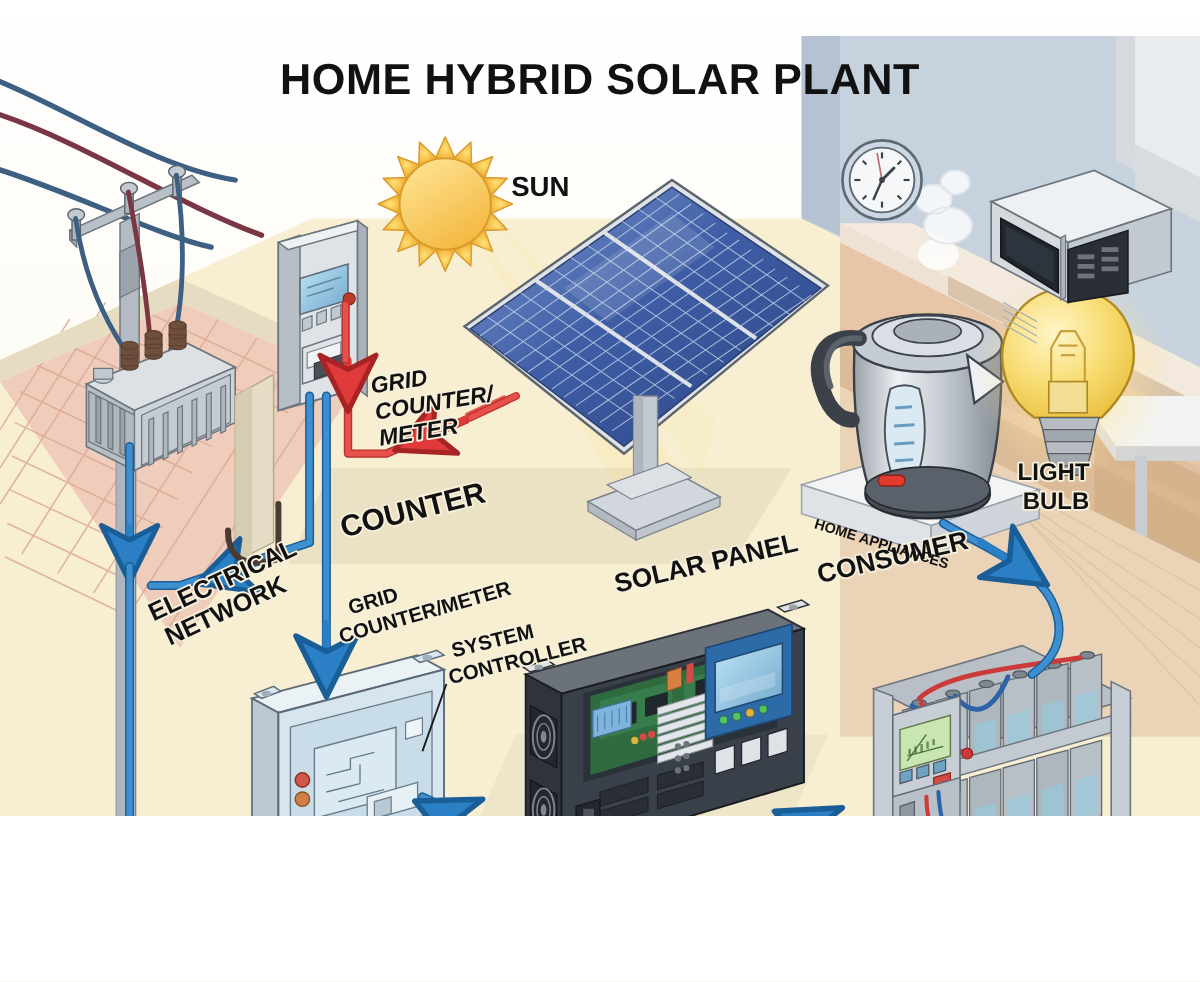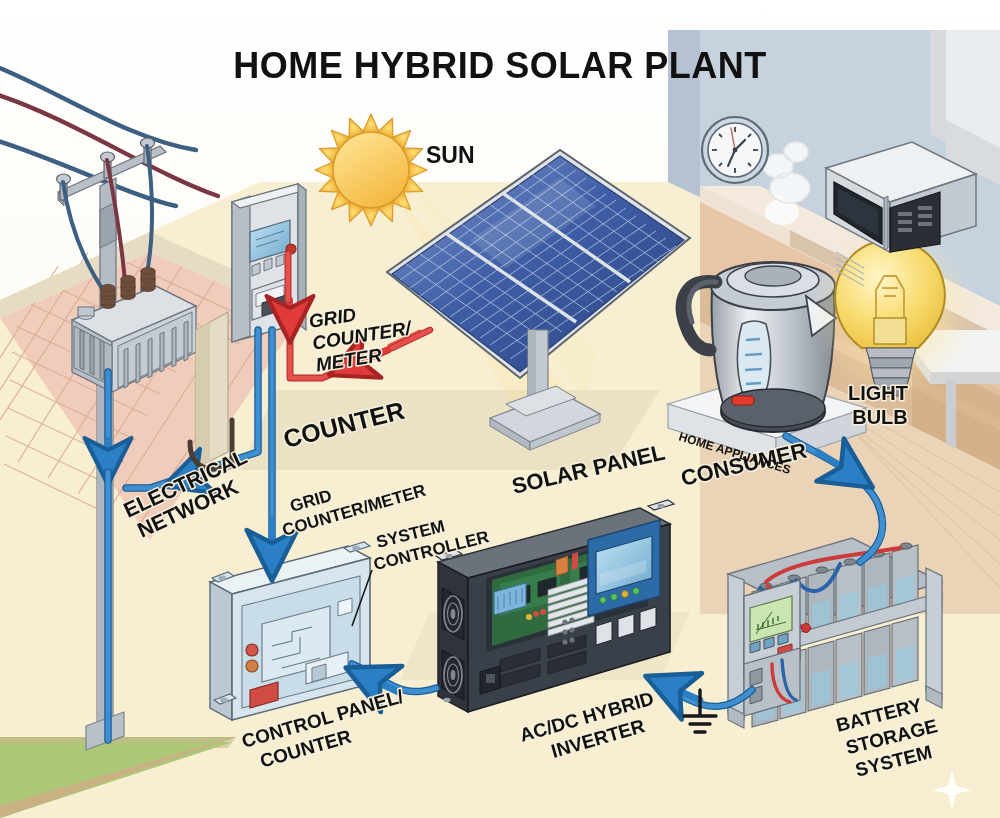--- a/index.html
+++ b/index.html
@@ -1,17 +1,17 @@
 <!DOCTYPE html>
 <html><head>
 <meta charset="utf-8">
 <style>
   html,body{margin:0;padding:0;background:#fff;}
   body{font-family:"Liberation Sans",sans-serif;}
-  #stage{position:relative;width:1000px;height:818px;overflow:hidden;background:#f4efe2;}
+  #stage{position:relative;width:1000px;height:680px;overflow:hidden;background:#f4efe2;}
   svg{display:block;}
   .lbl{font-family:"Liberation Sans",sans-serif;font-weight:bold;fill:#111;}
   .lbl-out{paint-order:stroke fill;stroke:#f7f0dc;stroke-width:3px;stroke-linejoin:round;}
 </style>
 </head>
 <body>
 
 <div id="stage">
 <svg width="1000" height="818" viewBox="0 0 1000 818" xmlns="http://www.w3.org/2000/svg">
   <defs>

